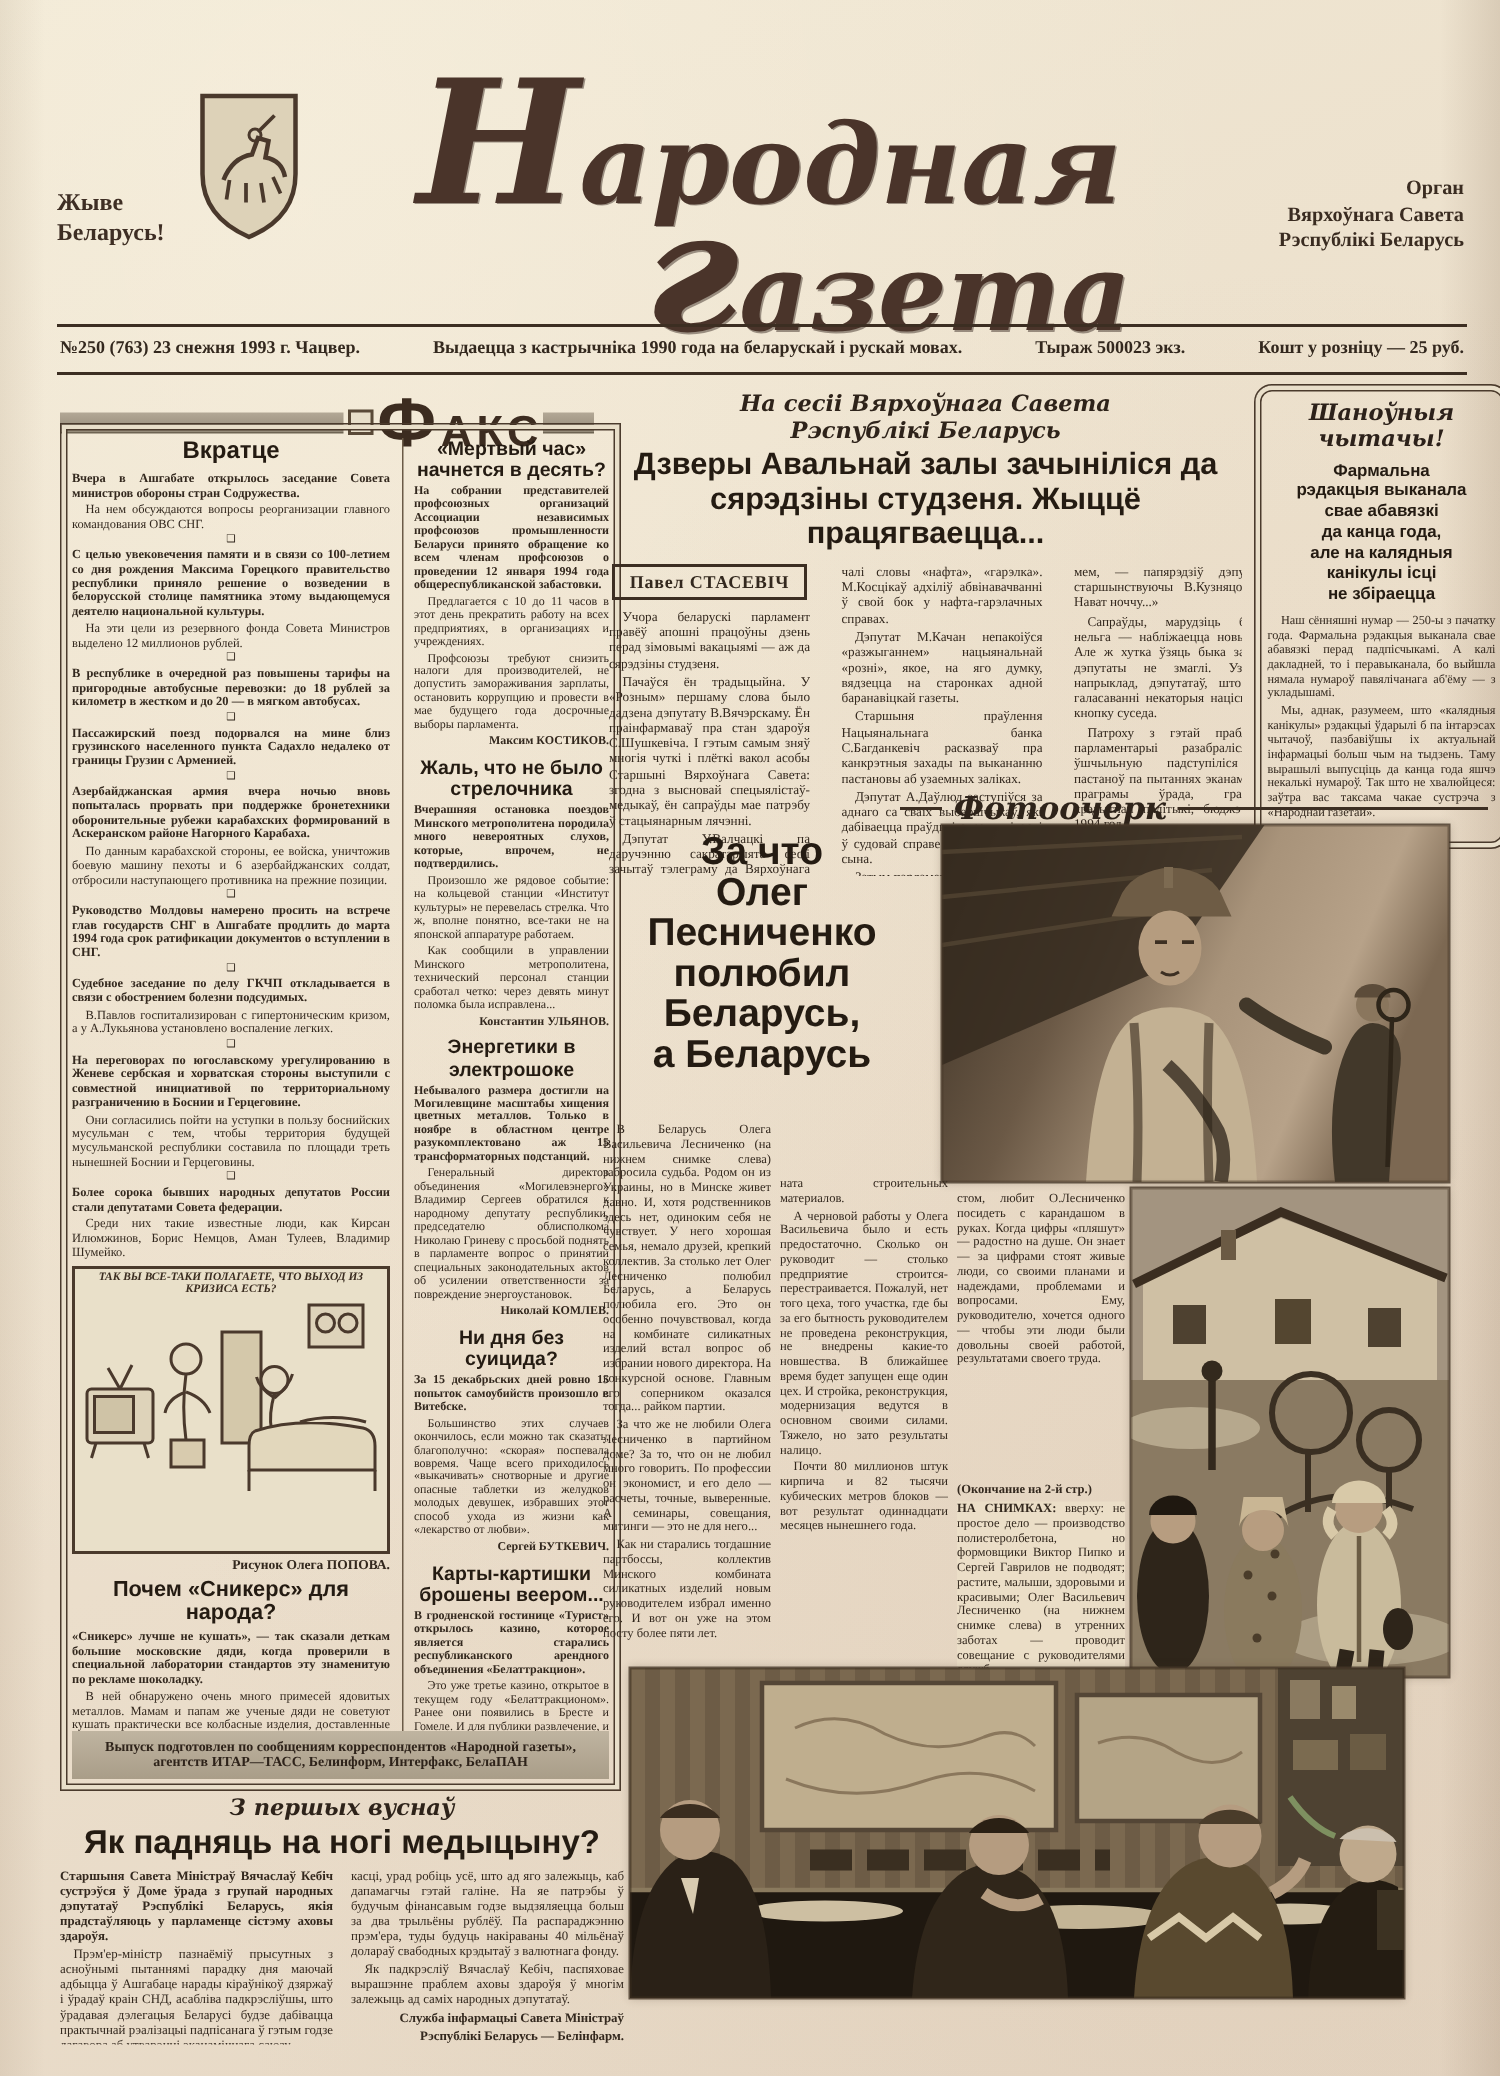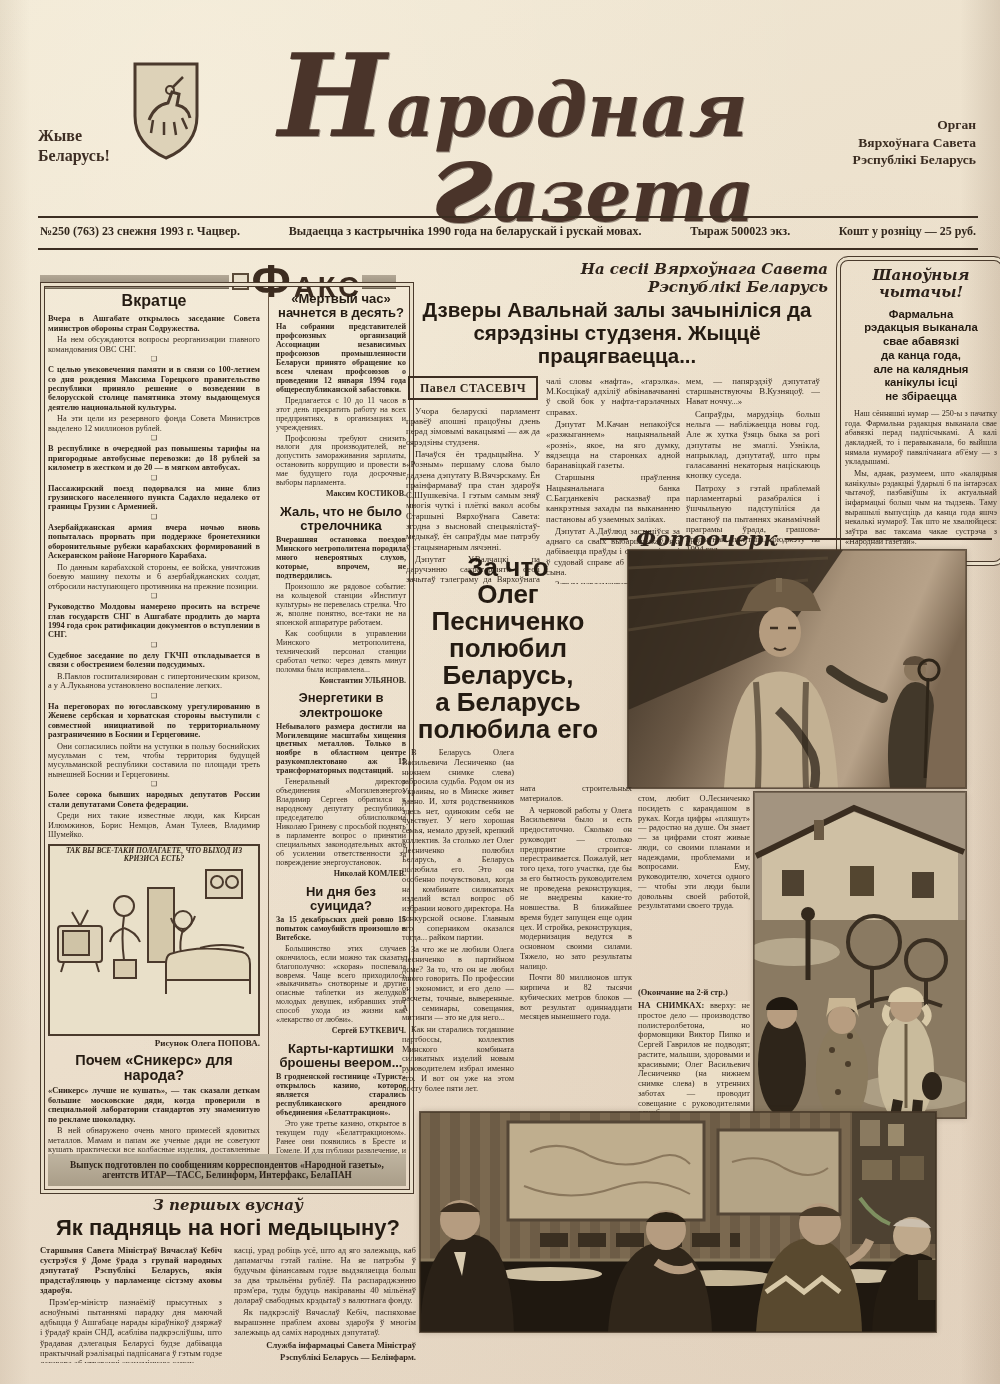--- a/index.html
+++ b/index.html
@@ -41,21 +41,21 @@
   .faks-h1{font-size:16px;margin:0 0 4px 0;}
   .faks-h2{font-size:14.5px;line-height:1.05;margin:5px 0 3px 0;}
   .faks-h2b{font-size:13px;line-height:1.08;margin:6px 0 3px 0;}
   .cartoon{position:relative;border:2px solid #4a3a2c;background:#e9e0c9;margin:4px 0 2px 0;height:188px;overflow:hidden;}
   .cartoon-caption{position:absolute;top:1px;left:2px;right:2px;text-align:center;font-style:italic;font-size:7.6px;font-weight:bold;color:#3a2c20;}
   .faks-footer{position:absolute;left:7px;right:7px;bottom:7px;height:32px;background:linear-gradient(180deg,#bfb4a0,#a99d88);
     display:flex;align-items:center;justify-content:center;text-align:center;font-size:9.3px;font-weight:bold;color:#2e231a;padding:0 10px;}
   
   .kicker{font-family:"DejaVu Serif",serif;font-style:italic;font-weight:bold;text-align:center;color:#2e231a;}
   .sess-head{font-size:20.5px;line-height:1.12;margin-top:3px;}
-  .sess-cols{display:flex;gap:6px;margin-top:8px;height:208px;overflow:hidden;}
+  .sess-cols{display:flex;gap:21px;margin-top:8px;height:208px;overflow:hidden;}
   .sess-col{width:134px;flex:none;font-size:8.8px;line-height:1.17;overflow:hidden;}
   .byline-box{border:2px solid #3c2e22;padding:3px 2px;text-align:center;font-weight:bold;font-size:12px;letter-spacing:.5px;margin:0 2px 6px 2px;}
   
   .readers{border:1px solid #4a3a2c;border-radius:12px;box-shadow:inset 0 0 0 3px #e9dfca, inset 0 0 0 4px #4a3a2c;
     padding:10px 8px;overflow:hidden;}
   .readers-h{font-family:"DejaVu Serif",serif;font-style:italic;font-weight:bold;font-size:15px;text-align:center;line-height:1.15;color:#2c211a;}
   .readers-sub{font-family:"Liberation Sans",sans-serif;font-weight:bold;font-size:11.3px;line-height:1.22;text-align:center;color:#241b12;margin:6px 0 5px 0;}
   .readers-p{font-size:8.2px;line-height:1.18;}
   
   .essay-divider{display:flex;align-items:center;gap:8px;}
@@ -202,21 +202,21 @@
       <div class="h-sans faks-h2b">Карты-картишки брошены веером...</div>
       <p class="bold">В гродненской гостинице «Турист» открылось казино, которое является старались республиканского арендного объединения «Белаттракцион».</p>
       <p class="ind">Это уже третье казино, открытое в текущем году «Белаттракционом». Ранее они появились в Бресте и Гомеле. И для публики развлечение, и для тощей городской казны неплохой источник дохода.</p>
       <p class="sign">Роман ШЕВКО.</p>
     </div>
 
     <div class="faks-footer">Выпуск подготовлен по сообщениям корреспондентов «Народной газеты», агентств ИТАР—ТАСС, Белинформ, Интерфакс, БелаПАН</div>
   </div>
 
   <div class="abs" style="left:406px;top:260px;width:422px;">
-    <div class="kicker" style="font-size:15px;text-align:right;">
+    <div class="kicker" style="font-size:15px;">
       <div>На сесіі Вярхоўнага Савета</div>
       <div>Рэспублікі Беларусь</div>
     </div>
     <div class="h-sans sess-head">Дзверы Авальнай залы зачыніліся да сярэдзіны студзеня. Жыццё працягваецца...</div>
     <div class="sess-cols">
       <div class="sess-col just">
         <div class="byline-box">Павел СТАСЕВІЧ</div>
         <p class="ind">Учора беларускі парламент правёў апошні працоўны дзень перад зімовымі вакацыямі — аж да сярэдзіны студзеня.</p>
         <p class="ind">Пачаўся ён традыцыйна. У «Розным» першаму слова было дадзена дэпутату В.Вячэрскаму. Ён праінфармаваў пра стан здароўя С.Шушкевіча. І гэтым самым зняў многія чуткі і плёткі вакол асобы Старшыні Вярхоўнага Савета: згодна з высновай спецыялістаў-медыкаў, ён сапраўды мае патрэбу ў стацыянарным лячэнні.</p>
         <p class="ind">Дэпутат У.Валчацкі па даручэнню сакратарыята сесіі зачытаў тэлеграму да Вярхоўнага Савета ад удавы Д.Арцішэўскі, у якой яна выказвае свой погляд на некаторыя факты, названыя ў вядомым дакладзе А.Лукашэнкі.</p>
@@ -262,21 +262,20 @@
     <div class="dash" style="flex:1;"></div>
   </div>
 
   <div class="abs h-sans essay-head" style="left:400px;top:554px;width:216px;">
     <div>За что</div>
     <div>Олег</div>
     <div>Песниченко</div>
     <div>полюбил</div>
     <div>Беларусь,</div>
     <div>а Беларусь</div>
-    <div>полюбила его</div>
   </div>
 
   <div class="abs photo" style="left:628px;top:550px;width:338px;height:238px;">
     <svg width="338" height="238" viewBox="0 0 338 238">
       <defs>
         <linearGradient id="wbg" x1="0" y1="0" x2="1" y2="0.3">
           <stop offset="0" stop-color="#3a2f23"></stop>
             <stop offset="0.35" stop-color="#6b5946"></stop>
           <stop offset="0.62" stop-color="#a8937a"></stop>
             <stop offset="0.85" stop-color="#b7a289"></stop>

